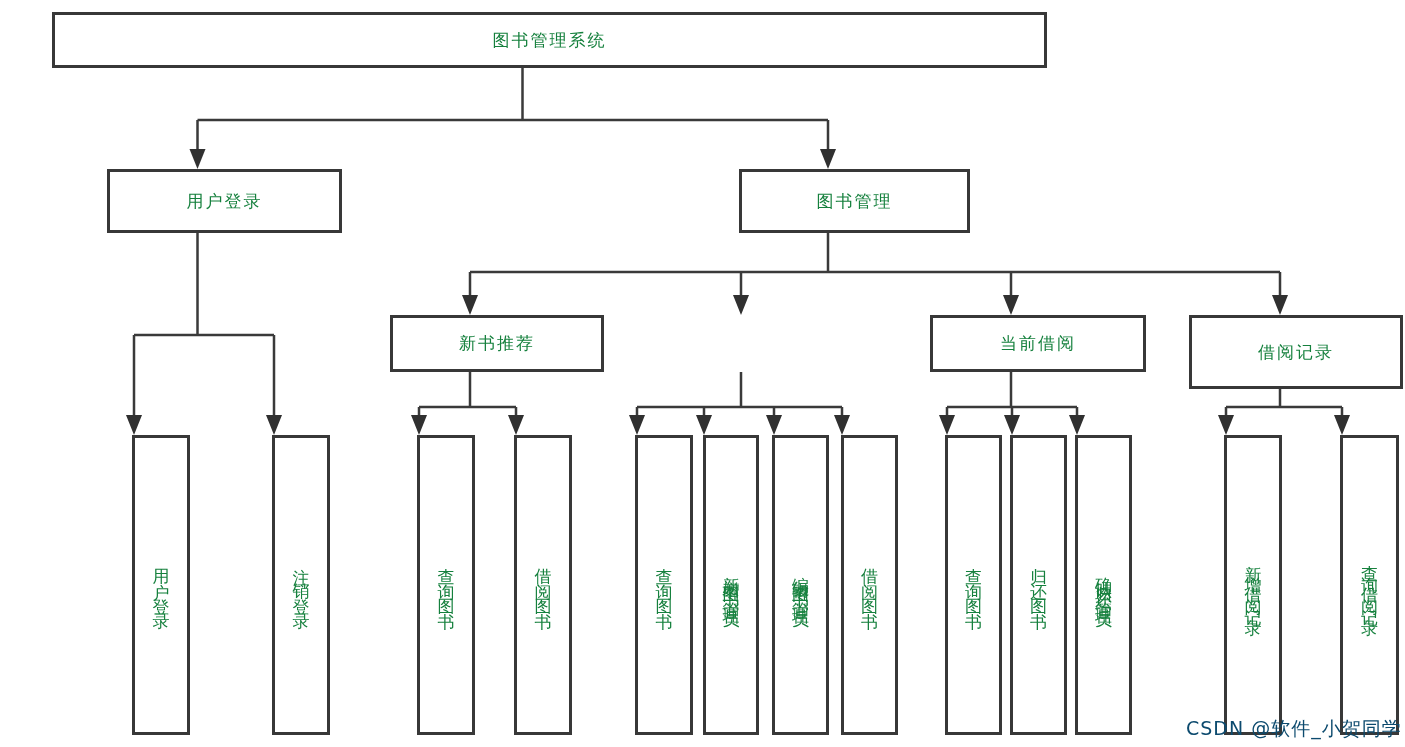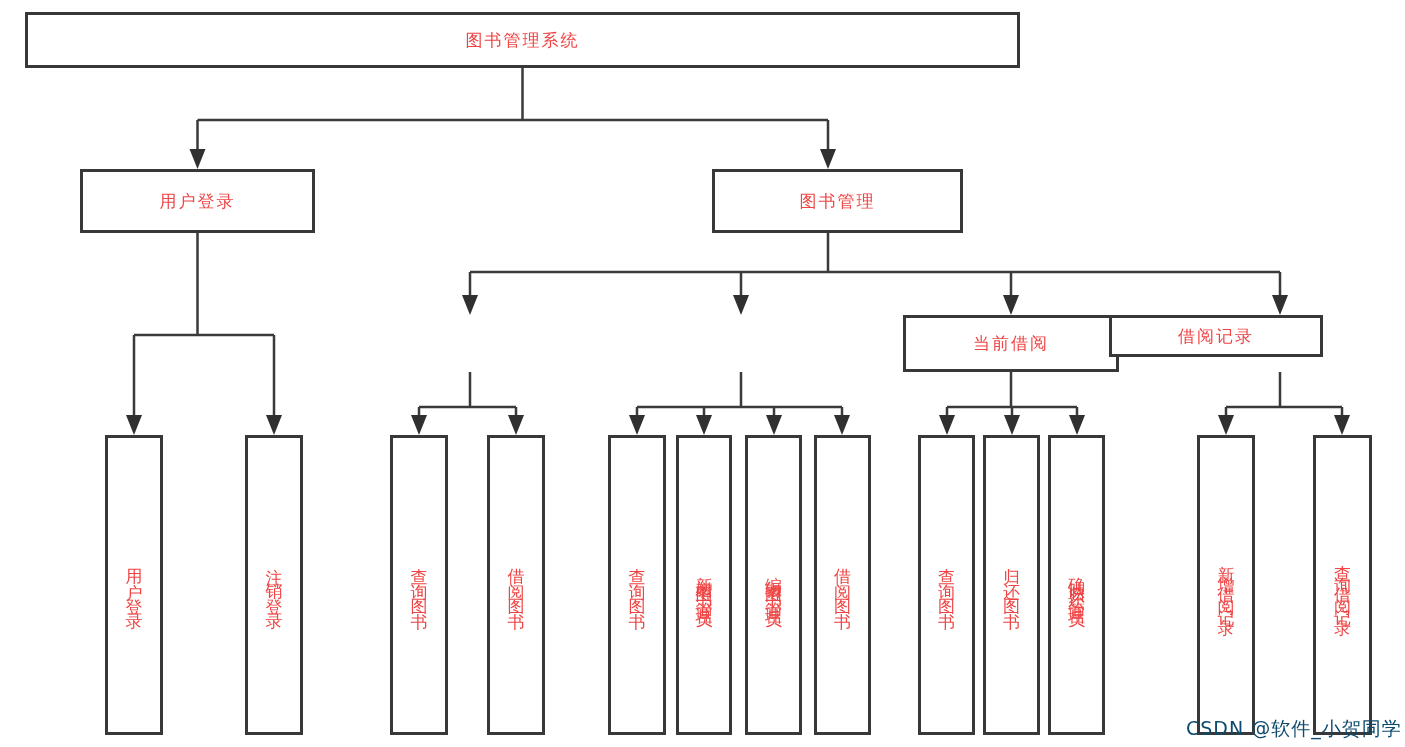--- a/index.html
+++ b/index.html
@@ -32,23 +32,24 @@
   .box{
     position:absolute;
     box-sizing:border-box;
     background:#ffffff;
     border:3px solid #383838;
     display:flex;
     align-items:center;
     justify-content:center;
     font-size:17px;
     letter-spacing:2px;
-    color:#ef4444;
+    color:#15803d;
     z-index:2;
     white-space:nowrap;
+    margin-left:27px;
   }
   .leaf{
     writing-mode:vertical-rl;
     text-orientation:mixed;
     letter-spacing:15px;
     line-height:1;
   }
   .leaf.ls-mid{letter-spacing:11px;}
   .leaf.ls-tight{letter-spacing:5px;}
   .watermark{
@@ -106,24 +107,25 @@
     <g>
       <path d="M1280 372 V407 M1226 407 H1342 M1226 407 V417 M1342 407 V417"></path>
       <polygon points="1218,415 1234,415 1226,435"></polygon>
       <polygon points="1334,415 1350,415 1342,435"></polygon>
     </g>
   </svg>
 
   <div class="box" style="left:25px;top:12px;width:995px;height:56px;">图书管理系统</div>
 
   <div class="box" style="left:80px;top:169px;width:235px;height:64px;">用户登录</div>
-  <div class="box" style="left:712px;top:169px;width:251px;height:64px;font-family:Liberation Serif, serif;">图书管理</div>
+  <div class="box" style="left:712px;top:169px;width:231px;height:64px;font-family:Liberation Serif, serif;">图书管理</div>
 
+  <div class="box" style="left:363px;top:315px;width:214px;height:57px;">新书推荐</div>
   <div class="box" style="left:903px;top:315px;width:216px;height:57px;">当前借阅</div>
-  <div class="box" style="left:1109px;top:315px;width:214px;height:42px;">借阅记录</div>
+  <div class="box" style="left:1162px;top:315px;width:214px;height:74px;">借阅记录</div>
 
   <div class="box leaf" style="left:105px;top:435px;width:58px;height:300px;">用户登录</div>
   <div class="box leaf" style="left:245px;top:435px;width:58px;height:300px;">注销登录</div>
 
   <div class="box leaf" style="left:390px;top:435px;width:58px;height:300px;">查询图书</div>
   <div class="box leaf" style="left:487px;top:435px;width:58px;height:300px;">借阅图书</div>
 
   <div class="box leaf" style="left:608px;top:435px;width:58px;height:300px;">查询图书</div>
   <div class="box leaf ls-tight" style="left:676px;top:435px;width:56px;height:300px;">新增图书（管理员）</div>
   <div class="box leaf ls-tight" style="left:745px;top:435px;width:57px;height:300px;">编辑图书（管理员）</div>

